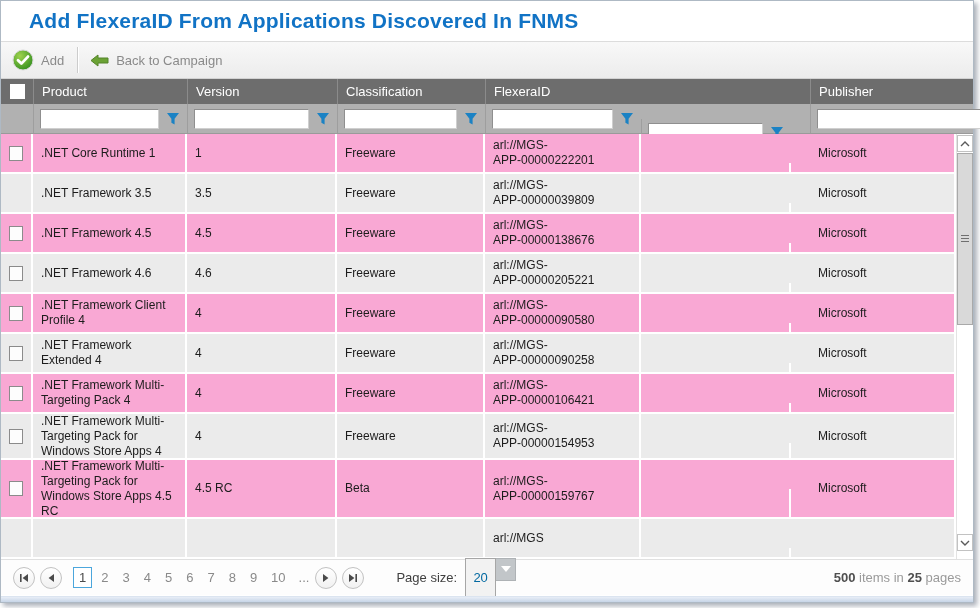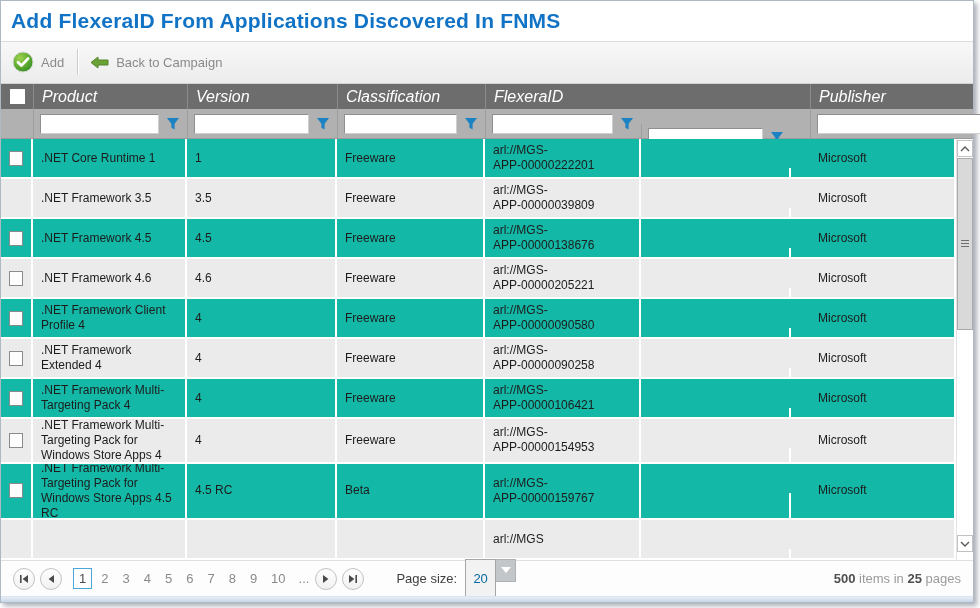--- a/index.html
+++ b/index.html
@@ -5,49 +5,49 @@
   * { margin:0; padding:0; box-sizing:border-box; }
   html,body { width:980px; height:608px; background:#fff; font-family:"Liberation Sans", sans-serif; overflow:hidden; }
   .window {
     position:absolute; left:0; top:0; width:974px; height:603px;
     border:1px solid #aeb9c4;
     box-shadow:3px 3px 5px rgba(100,110,125,.55);
     background:#fff;
     display:flex; flex-direction:column;
   }
   
-  .title-bar { height:40px; background:#fff; display:flex; align-items:center; padding:0 10px; }
+  .title-bar { height:40px; background:#fff; display:flex; align-items:center; padding:0 28px; }
   .title-bar h1 { font-size:21px; font-weight:bold; color:#1173c5; letter-spacing:.2px; }
   
-  .toolbar { height:44px; background:linear-gradient(#f8f8f8,#ececec); border-top:1px solid #dcdcdc; border-bottom:1px solid #d2d2d2; display:flex; align-items:center; }
+  .toolbar { height:38px; background:linear-gradient(#f8f8f8,#ececec); border-top:1px solid #dcdcdc; border-bottom:1px solid #d2d2d2; display:flex; align-items:center; }
   .tb-btn { display:flex; align-items:center; gap:7px; height:100%; padding:0 13px 0 11px; color:#8a8a8a; font-size:13px; cursor:default; }
   .tb-sep { width:0; height:26px; border-left:1px solid #cccccc; border-right:1px solid #ffffff; }
   
   .grid-header { height:25px; background:#6d6d6d; display:flex; align-items:stretch; }
-  .grid-header .hcell { display:flex; align-items:center; padding:12px 8px; color:#fff; font-size:16px; border-left:1px solid #8b8b8b; overflow:hidden; white-space:nowrap;font-style:italic; }
+  .grid-header .hcell { display:flex; align-items:center; padding:12px 8px; color:#fff; font-size:13px; border-left:1px solid #8b8b8b; overflow:hidden; white-space:nowrap; }
   .grid-header .hcell.c-check { border-left:none; justify-content:center; }
   .hdr-checkbox { width:15px; height:15px; background:#fff; }
   
   .filter-row { height:30px; background:#b1b1b1; display:flex; align-items:center; border-bottom:1px solid #9a9a9a; }
   .filter-row .fcell { height:100%; display:flex; align-items:center; padding:0 6px; border-left:1px solid #9e9e9e; }
   .filter-row .fcell.c-check { border-left:none; }
   .filter-row input { flex:1; min-width:0; height:20px; border:1px solid #8f8f8f; border-bottom-color:#cfcfcf; border-right-color:#cfcfcf; background:#fff; font-size:12px; padding:0 4px; outline:none; }
   .funnel { width:16px; margin-left:6px; flex:0 0 auto; display:flex; align-items:center; justify-content:center; }
   
   .c-check { width:32px; flex:0 0 32px; justify-content:center; }
   .c0 { width:154px; flex:0 0 154px; }
   .c1 { width:150px; flex:0 0 150px; }
   .c2 { width:148px; flex:0 0 148px; }
   .c3 { width:156px; flex:0 0 156px; }
   .c4 { width:150px; flex:0 0 150px;margin-top:29px; }
   .c5 { flex:1 1 auto;margin-left:19px; }
   
   .grid-body { height:425px; display:flex; overflow:hidden; }
   .rows { flex:1; display:flex; flex-direction:column; overflow:hidden; }
-  .row { display:flex; align-items:center; min-height:40px; background:#14b8a6; border-bottom:2px solid #fff; }
+  .row { display:flex; align-items:center; min-height:40px; background:#f9a8d4; border-bottom:2px solid #fff; }
   .row.alt { background:#ebebeb; }
   .row .cell { padding:4px 8px; font-size:12px; line-height:15px; color:#1c1c1c; display:flex; align-items:center; align-self:stretch; border-right:2px solid #fff; overflow:hidden; }
   .row .cell.c-check { justify-content:center; }
   .row-checkbox { width:15px; height:15px; background:#fdfdfd; border:1px solid #8b8b8b; }
   
   .scrollbar { flex:0 0 17px; background:#fff; border-left:1px solid #e3e3e3; display:flex; flex-direction:column; align-items:center; }
   .scroll-btn { width:16px; height:17px; background:#fff; border:1px solid #c2c2c2; display:flex; align-items:center; justify-content:center; }
   .scroll-btn.up { margin-top:1px; }
   .scroll-btn.down { margin-top:auto; margin-bottom:8px; }
   .scroll-thumb { width:16px; height:172px; margin-top:1px; background:#d9d9d9; border:1px solid #a9a9a9; display:flex; align-items:center; justify-content:center; }

